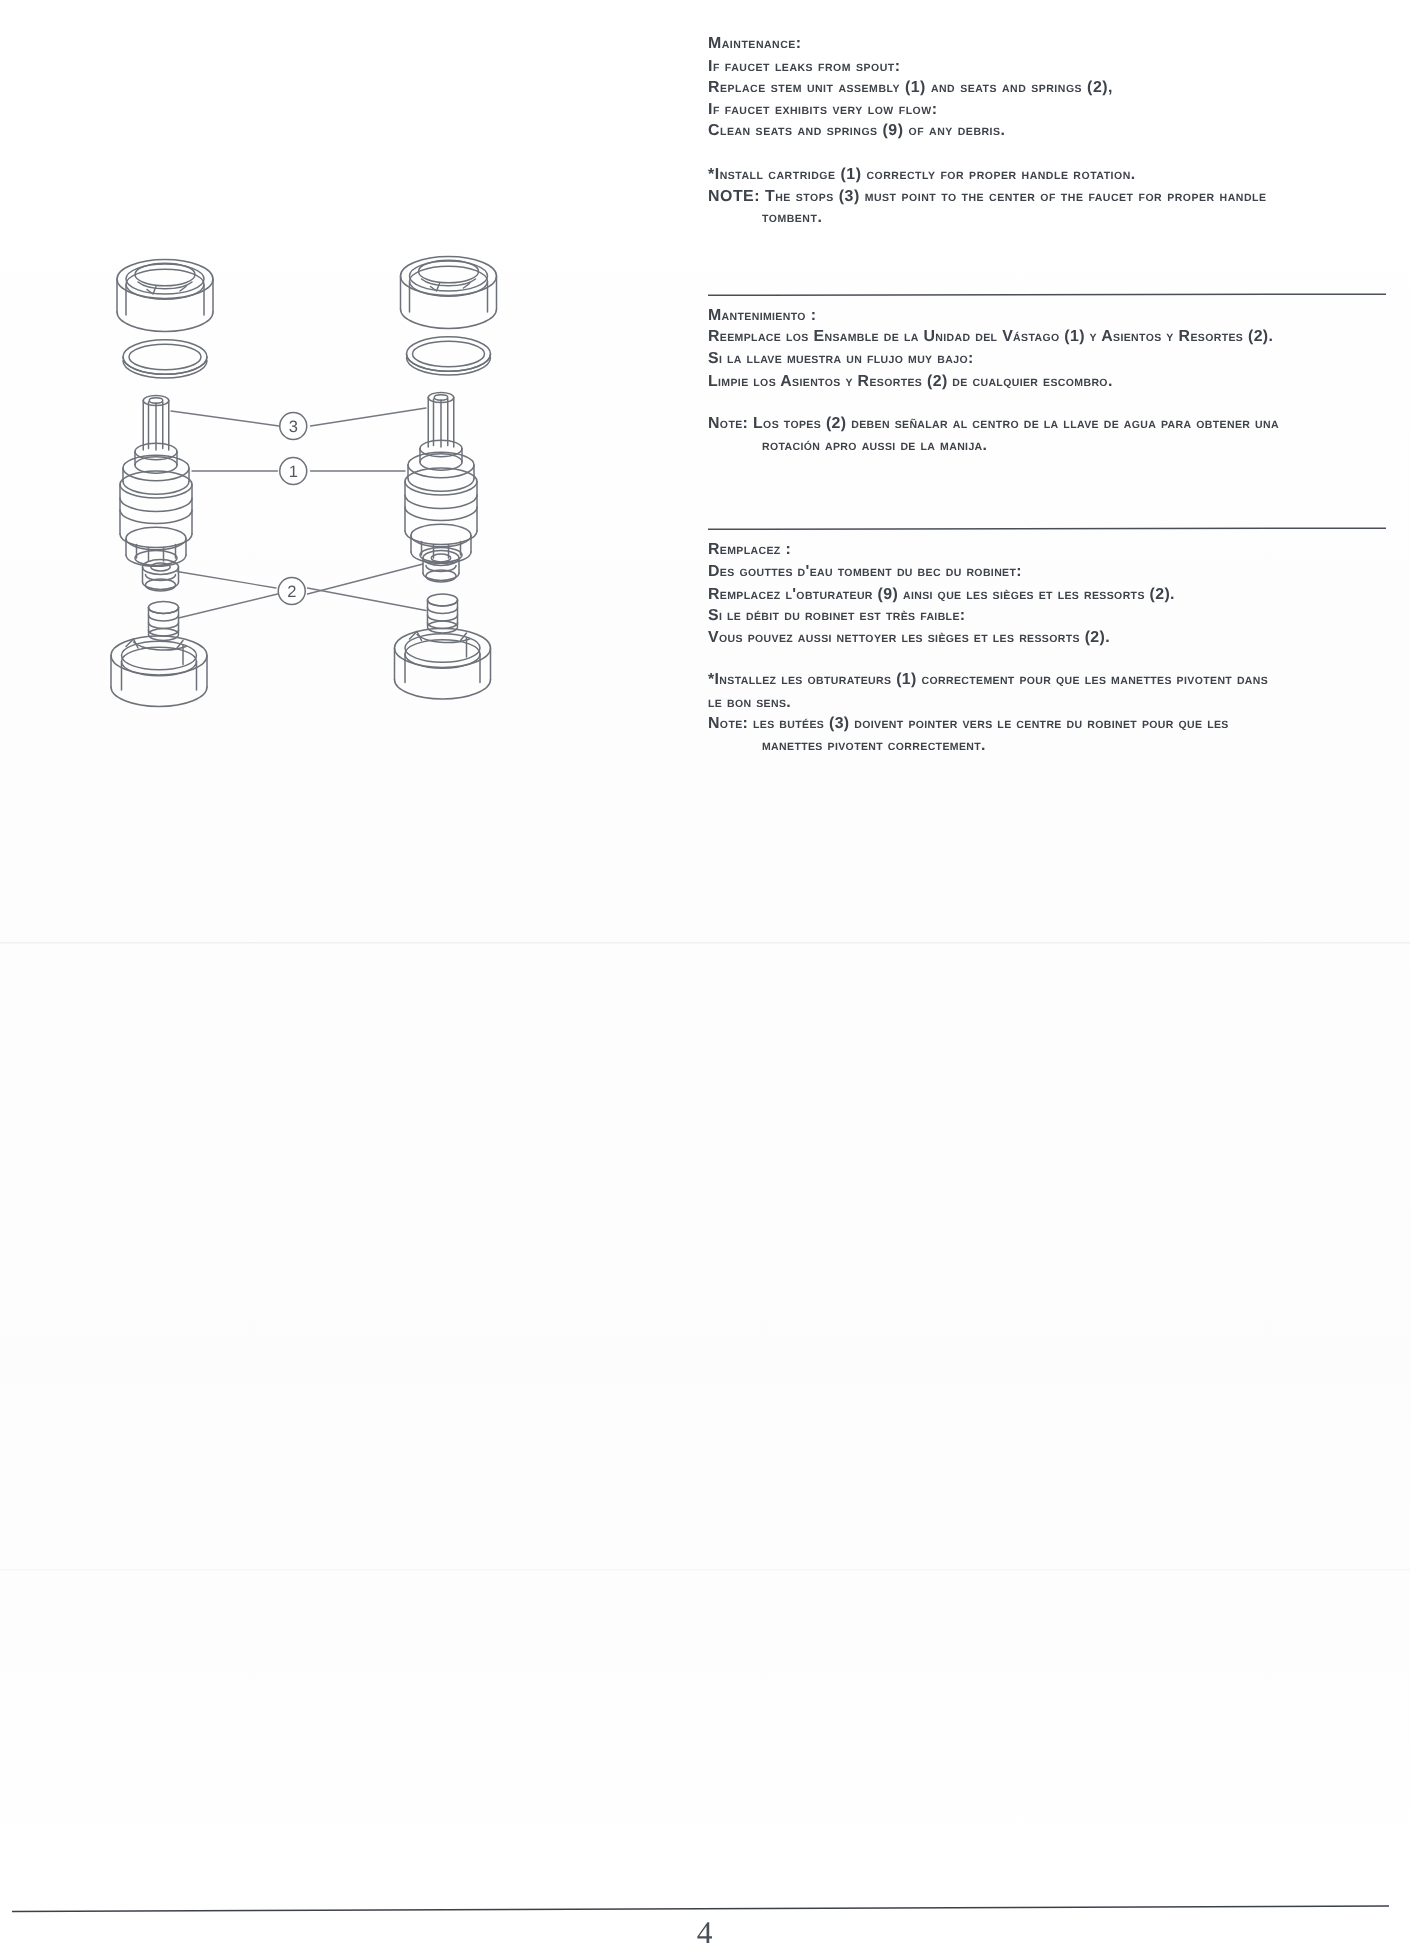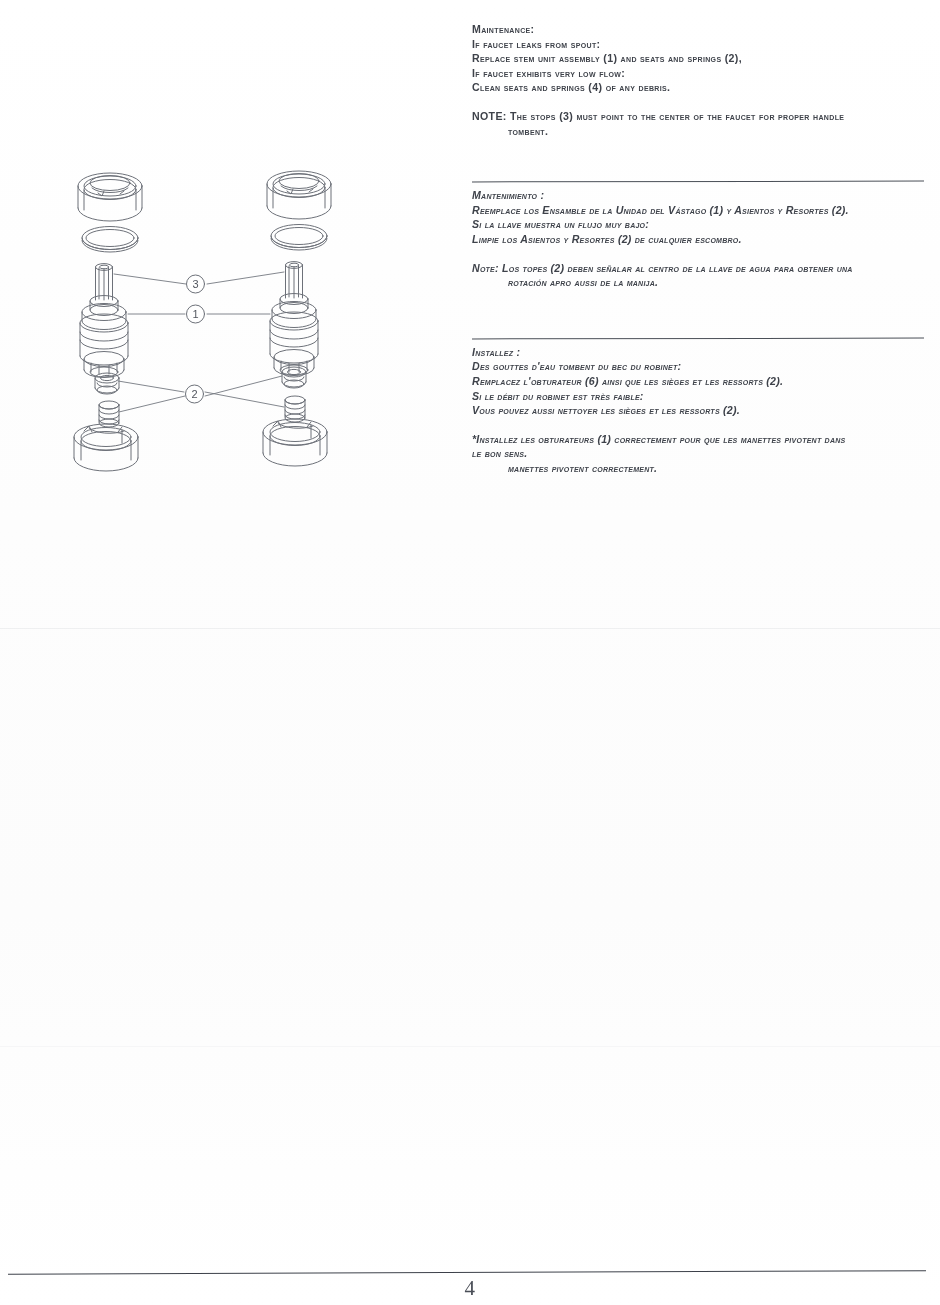--- a/index.html
+++ b/index.html
@@ -60,21 +60,20 @@
     letter-spacing: 0.35px;
     white-space: pre-wrap;
     font-variant: small-caps;
     font-weight: 600;
   }
   .gap { height: 14px; }
   .indent { padding-left: 36px; }
 
   
   .ital .line {
-    font-style: italic;
     letter-spacing: 0.25px;
   }
 
   
   .sec-title { }
 
   
   #diagram {
     position: absolute;
     left: 58px;
@@ -335,49 +334,51 @@
     </svg>
   </div>
 
   <div class="text-col">
 
     <div class="block">
       <div class="line sec-title">Maintenance:</div>
       <div class="line">If faucet leaks from spout:</div>
       <div class="line">Replace stem unit assembly (1) and seats and springs (2),</div>
       <div class="line">If faucet exhibits very low flow:</div>
-      <div class="line">Clean seats and springs (4) of any debris.</div>
+      <div class="line">Clean seats and springs (9) of any debris.</div>
       <div class="gap"></div>
+      <div class="line">*Install cartridge (1) correctly for proper handle rotation.</div>
       <div class="line">NOTE: The stops (3) must point to the center of the faucet for proper handle</div>
       <div class="line indent">tombent.</div>
     </div>
 
     <div class="block ital" style="margin-top:43px;">
       <div class="rule"></div>
       <div style="height:6px"></div>
       <div class="line sec-title">Mantenimiento :</div>
       <div class="line">Reemplace los Ensamble de la Unidad del Vástago (1) y Asientos y Resortes (2).</div>
       <div class="line">Si la llave muestra un flujo muy bajo:</div>
       <div class="line">Limpie los Asientos y Resortes (2) de cualquier escombro.</div>
       <div class="gap"></div>
       <div class="line">Note: Los topes (2) deben señalar al centro de la llave de agua para obtener una</div>
       <div class="line indent">rotación apro aussi de la manija.</div>
     </div>
 
     <div class="block ital" style="margin-top:48px;">
       <div class="rule"></div>
       <div style="height:6px"></div>
-      <div class="line sec-title">Installez :</div>
+      <div class="line sec-title">Remplacez :</div>
       <div class="line">Des gouttes d'eau tombent du bec du robinet:</div>
-      <div class="line">Remplacez l'obturateur (6) ainsi que les sièges et les ressorts (2).</div>
+      <div class="line">Remplacez l'obturateur (9) ainsi que les sièges et les ressorts (2).</div>
       <div class="line">Si le débit du robinet est très faible:</div>
       <div class="line">Vous pouvez aussi nettoyer les sièges et les ressorts (2).</div>
       <div class="gap"></div>
       <div class="line">*Installez les obturateurs (1) correctement pour que les manettes pivotent dans</div>
       <div class="line">le bon sens.</div>
+      <div class="line">Note: les butées (3) doivent pointer vers le centre du robinet pour que les</div>
       <div class="line indent">manettes pivotent correctement.</div>
     </div>
 
   </div>
 
   <div class="footer-rule"></div>
   <div class="page-num">4</div>
 
 </div>
 

